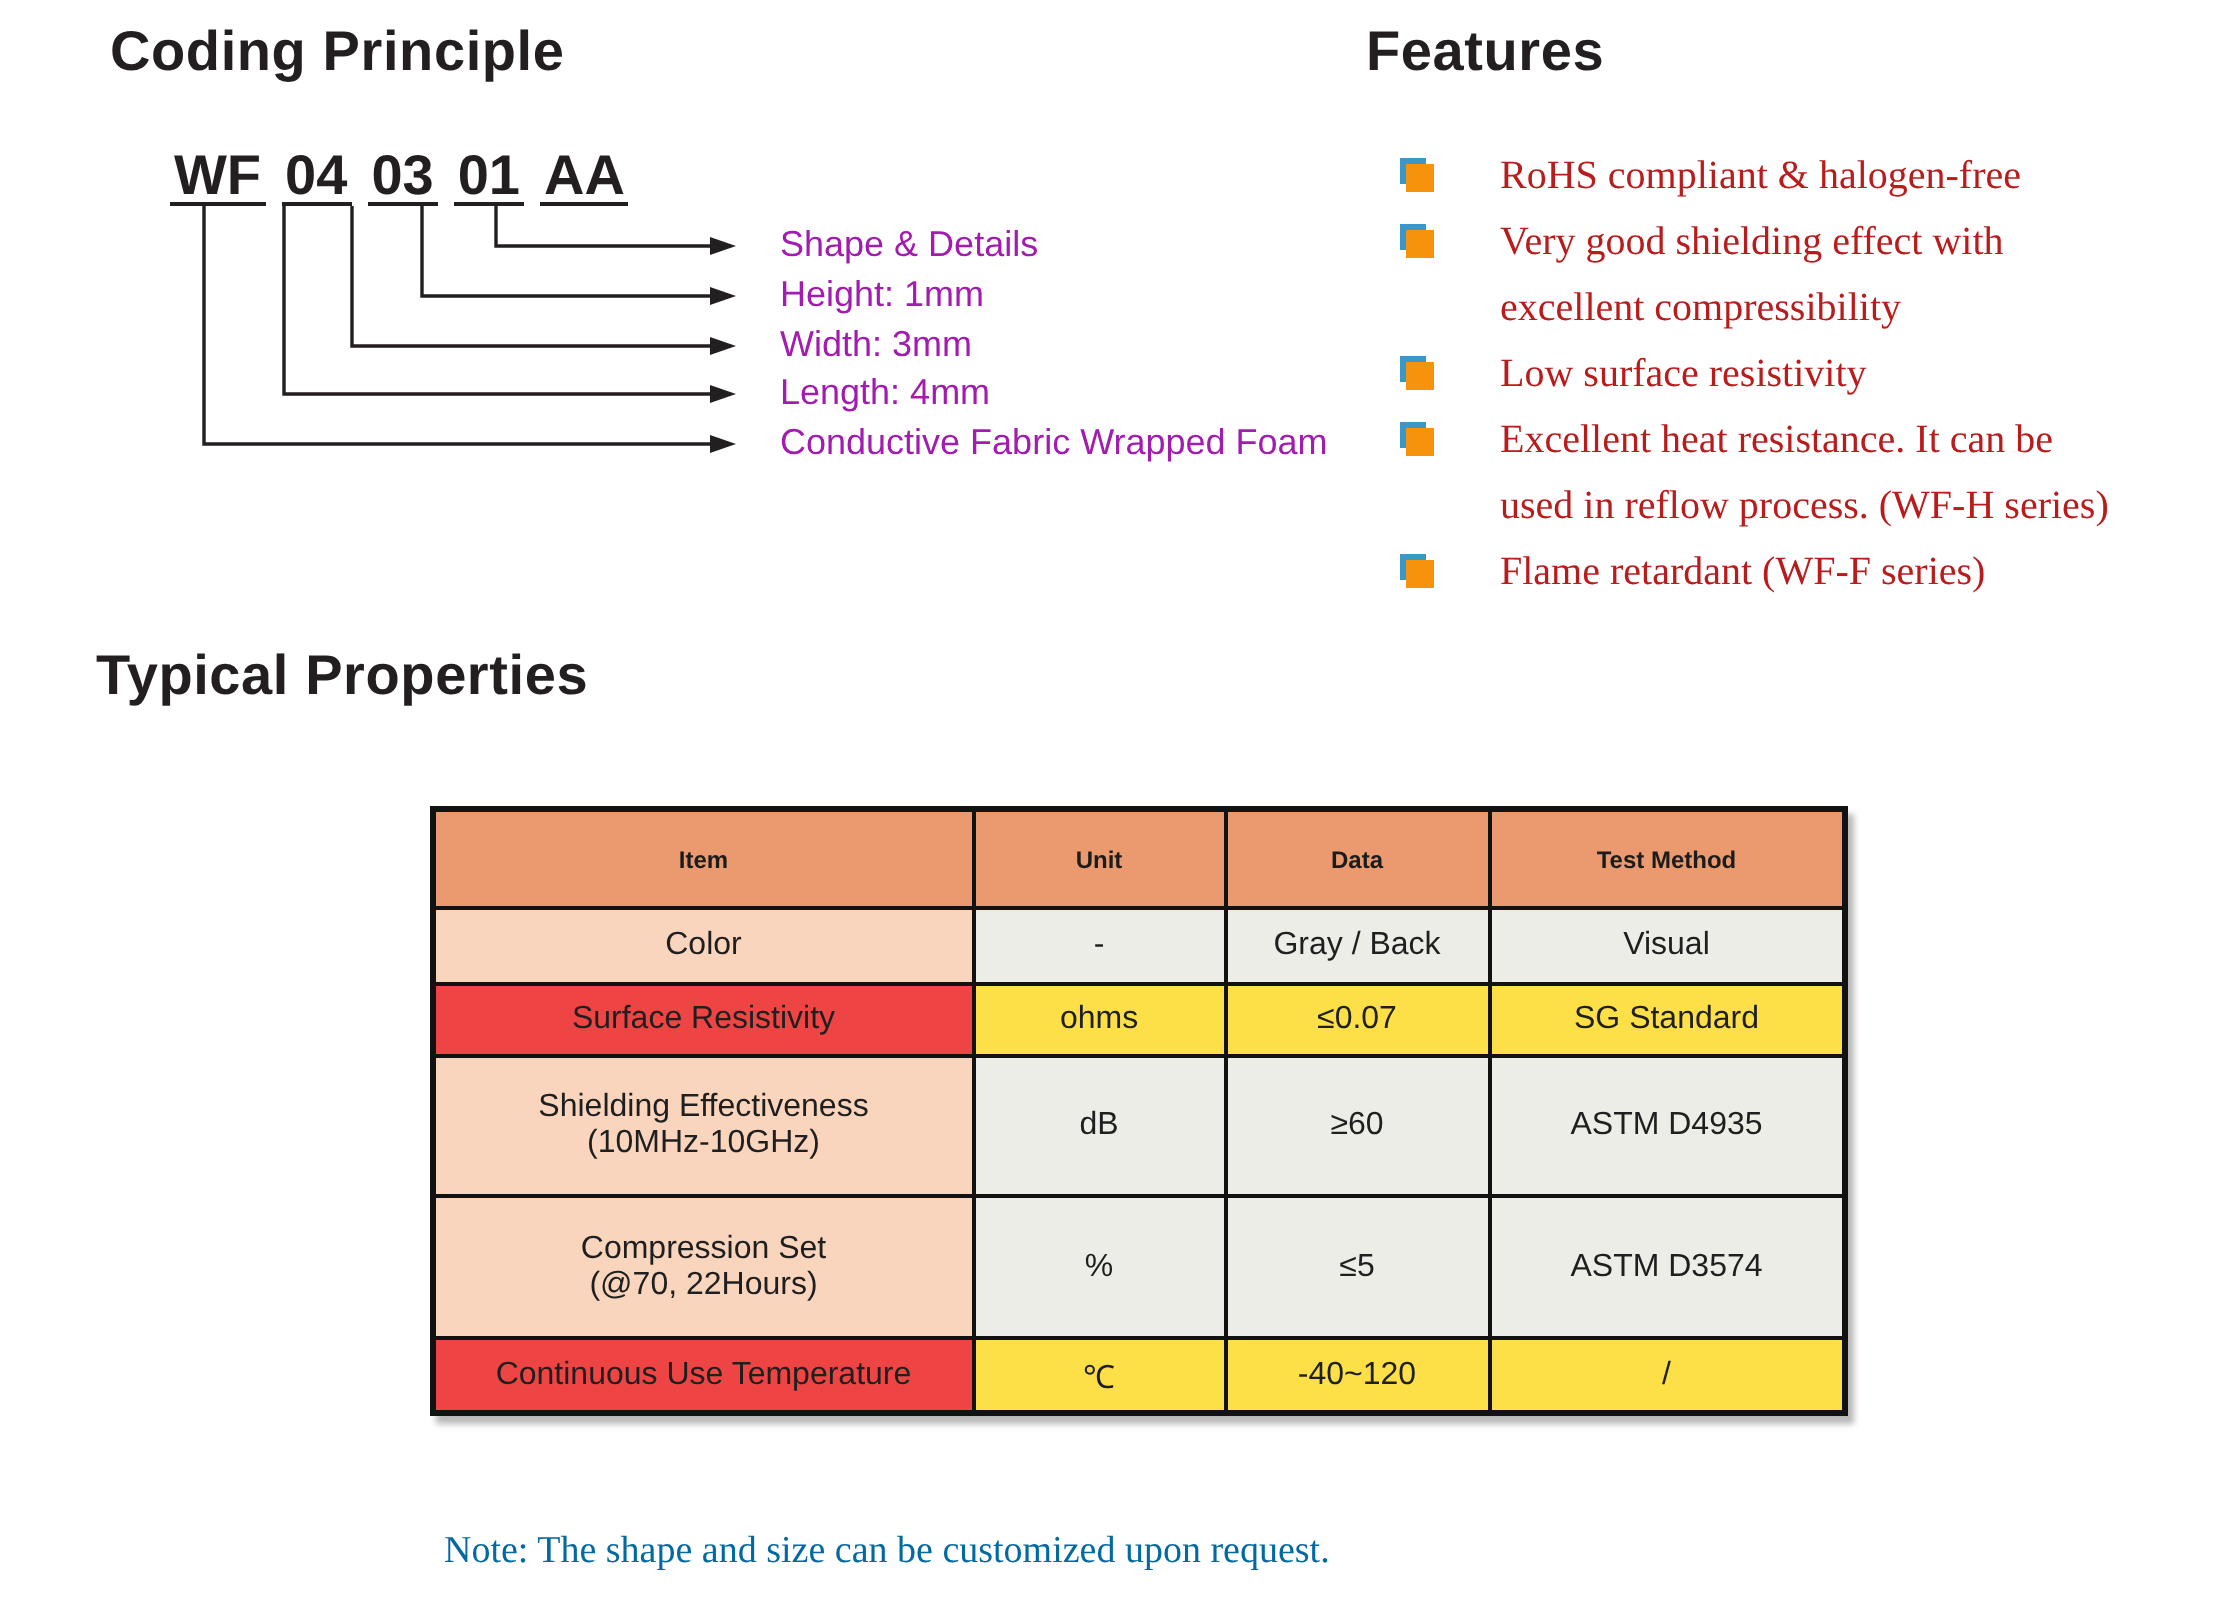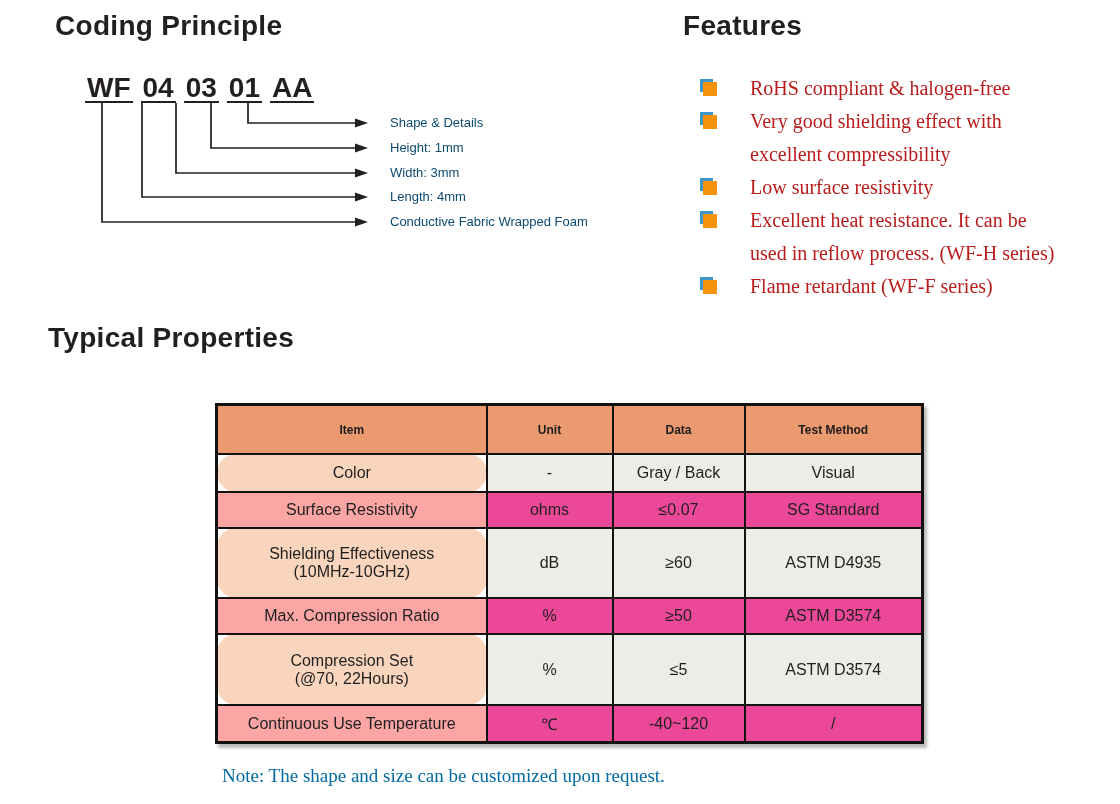--- a/index.html
+++ b/index.html
@@ -33,22 +33,22 @@
   .code-part{
     font-weight:700;font-size:28px;line-height:24px;
     padding:0 2px 1px 2px;
     border-bottom:2px solid #231f20;
     color:#231f20;
     white-space:nowrap;
   }
   .diagram-svg{position:absolute;left:0;top:0;}
   .diag-label{
     position:absolute;left:390px;
-    font-size:13px;line-height:15px;
-    color:#0c4a6e;
+    font-size:18px;line-height:15px;
+    color:#a21caf;
     white-space:nowrap;
   }
 
   
   .features-list{
     position:absolute;left:700px;top:72px;width:410px;
     display:flex;flex-direction:column;
   }
   .feature{display:flex;align-items:flex-start;}
   .f-icon{position:relative;width:18px;height:18px;flex:0 0 18px;margin:7px 32px 0 0;}
@@ -74,23 +74,23 @@
     padding:0 4px;
   }
   .props-table{border:3px solid #121212;}
   .props-table th{
     background:#eb9a6f;
     font-size:12px;font-weight:700;color:#1c1c1c;
     height:47px;
   }
   .props-table td{font-size:16px;color:#1f1f1f;white-space:pre-line;}
   tr.r-light td{background:#ededE8;}
-  tr.r-light td.c-item{background:#f9d5bd;border-radius:19px;}
-  tr.r-dark td{background:#ec4899;}
-  tr.r-dark td.c-item{background:#fca5a5;}
+  tr.r-light td.c-item{background:#f9d5bd;}
+  tr.r-dark td{background:#fde047;}
+  tr.r-dark td.c-item{background:#ef4444;}
   tr.h36 td{height:36px;}
   tr.h34 td{height:34px;}
   tr.h68 td{height:68px;}
   tr.h69 td{height:69px;}
   tr.h35 td{height:35px;}
 
   .note{
     position:absolute;left:222px;top:765px;
     font-family:"Liberation Serif", serif;
     font-size:19px;color:#0369a1;
@@ -207,26 +207,20 @@
         <td>≤0.07</td>
         <td>SG Standard</td>
       </tr>
       <tr class="r-light h68">
         <td class="c-item">Shielding Effectiveness
 (10MHz-10GHz)</td>
         <td>dB</td>
         <td>≥60</td>
         <td>ASTM D4935</td>
       </tr>
-      <tr class="r-dark h34">
-        <td class="c-item">Max. Compression Ratio</td>
-        <td>%</td>
-        <td>≥50</td>
-        <td>ASTM D3574</td>
-      </tr>
       <tr class="r-light h69">
         <td class="c-item">Compression Set
 (@70, 22Hours)</td>
         <td>%</td>
         <td>≤5</td>
         <td>ASTM D3574</td>
       </tr>
       <tr class="r-dark h35">
         <td class="c-item">Continuous Use Temperature</td>
         <td>℃</td>

